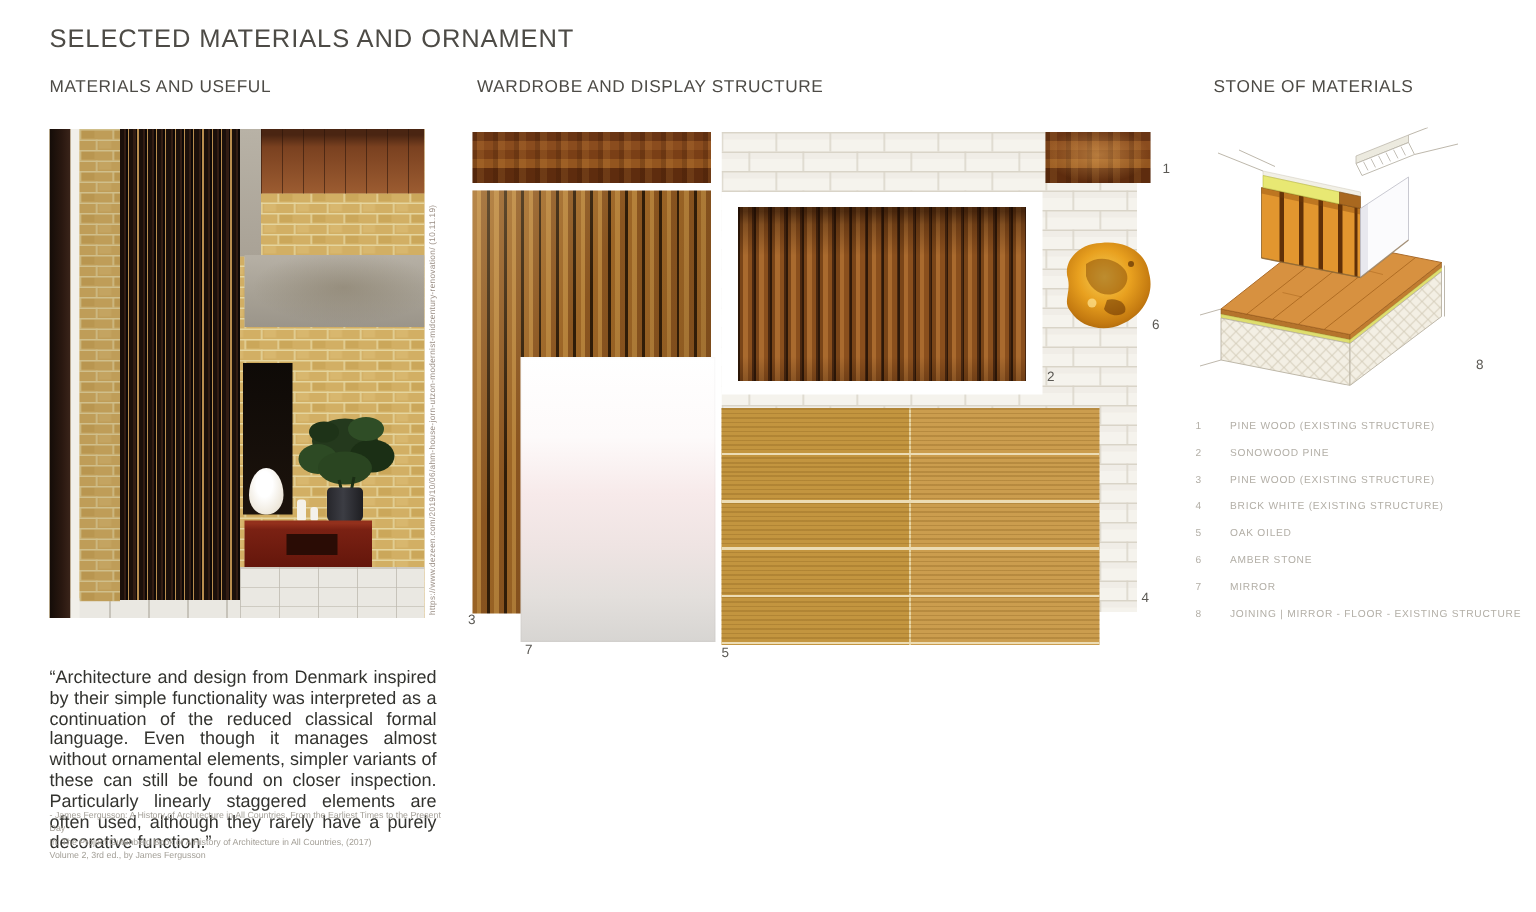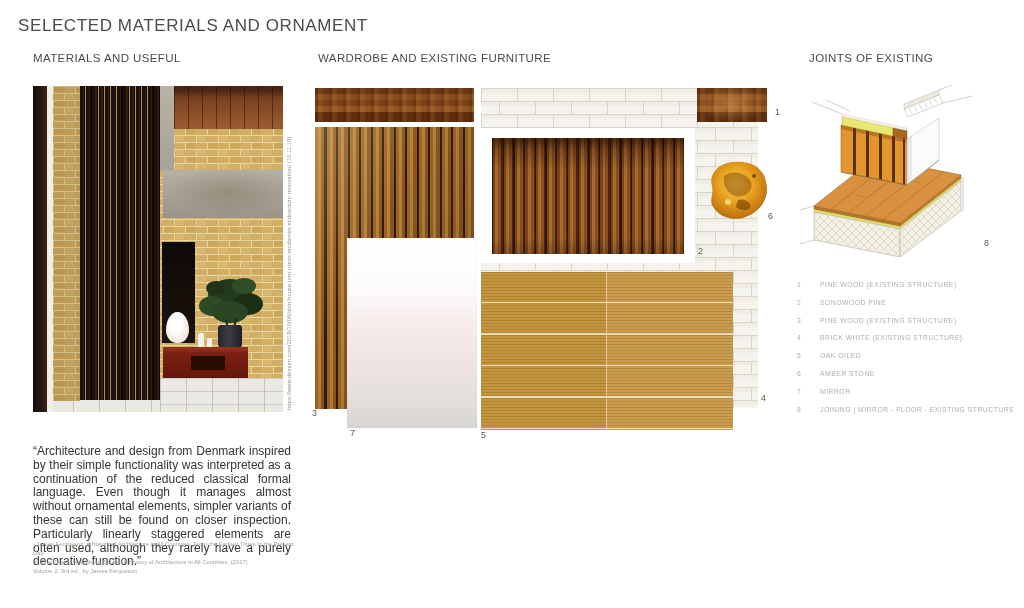--- a/index.html
+++ b/index.html
@@ -84,24 +84,24 @@
       <stop offset="0%" stop-color="#f7cf56"></stop>
       <stop offset="45%" stop-color="#e8a01f"></stop>
       <stop offset="78%" stop-color="#c47a10"></stop>
       <stop offset="100%" stop-color="#9a5a08"></stop>
     </radialGradient>
   </defs>
 </svg>
 
 <div id="board">
 
-  <div class="abs title" style="left:18px;top:16px;">SELECTED MATERIALS AND ORNAMENT</div>
+  <div class="abs title" style="left:33px;top:16px;">SELECTED MATERIALS AND ORNAMENT</div>
   <div class="abs sechead" style="left:33px;top:52px;">MATERIALS AND USEFUL</div>
-  <div class="abs sechead" style="left:318px;top:52px;">WARDROBE AND EXISTING FURNITURE</div>
-  <div class="abs sechead" style="left:809px;top:52px;">JOINTS OF EXISTING</div>
+  <div class="abs sechead" style="left:318px;top:52px;">WARDROBE AND DISPLAY STRUCTURE</div>
+  <div class="abs sechead" style="left:809px;top:52px;">STONE OF MATERIALS</div>
 
   <div class="abs" style="left:33px;top:86px;width:250px;height:326px;overflow:hidden;background:#d2af64;">
 
     <svg class="abs" style="left:20px;top:0;" width="230" height="326">
       <rect width="230" height="326" fill="url(#pyb)"></rect>
     </svg>
 
     <div class="abs ph-ceiling" style="left:127px;top:0;width:123px;height:43px;"></div>
 
     <div class="abs ph-grayedge" style="left:127px;top:0;width:14px;height:85px;"></div>

